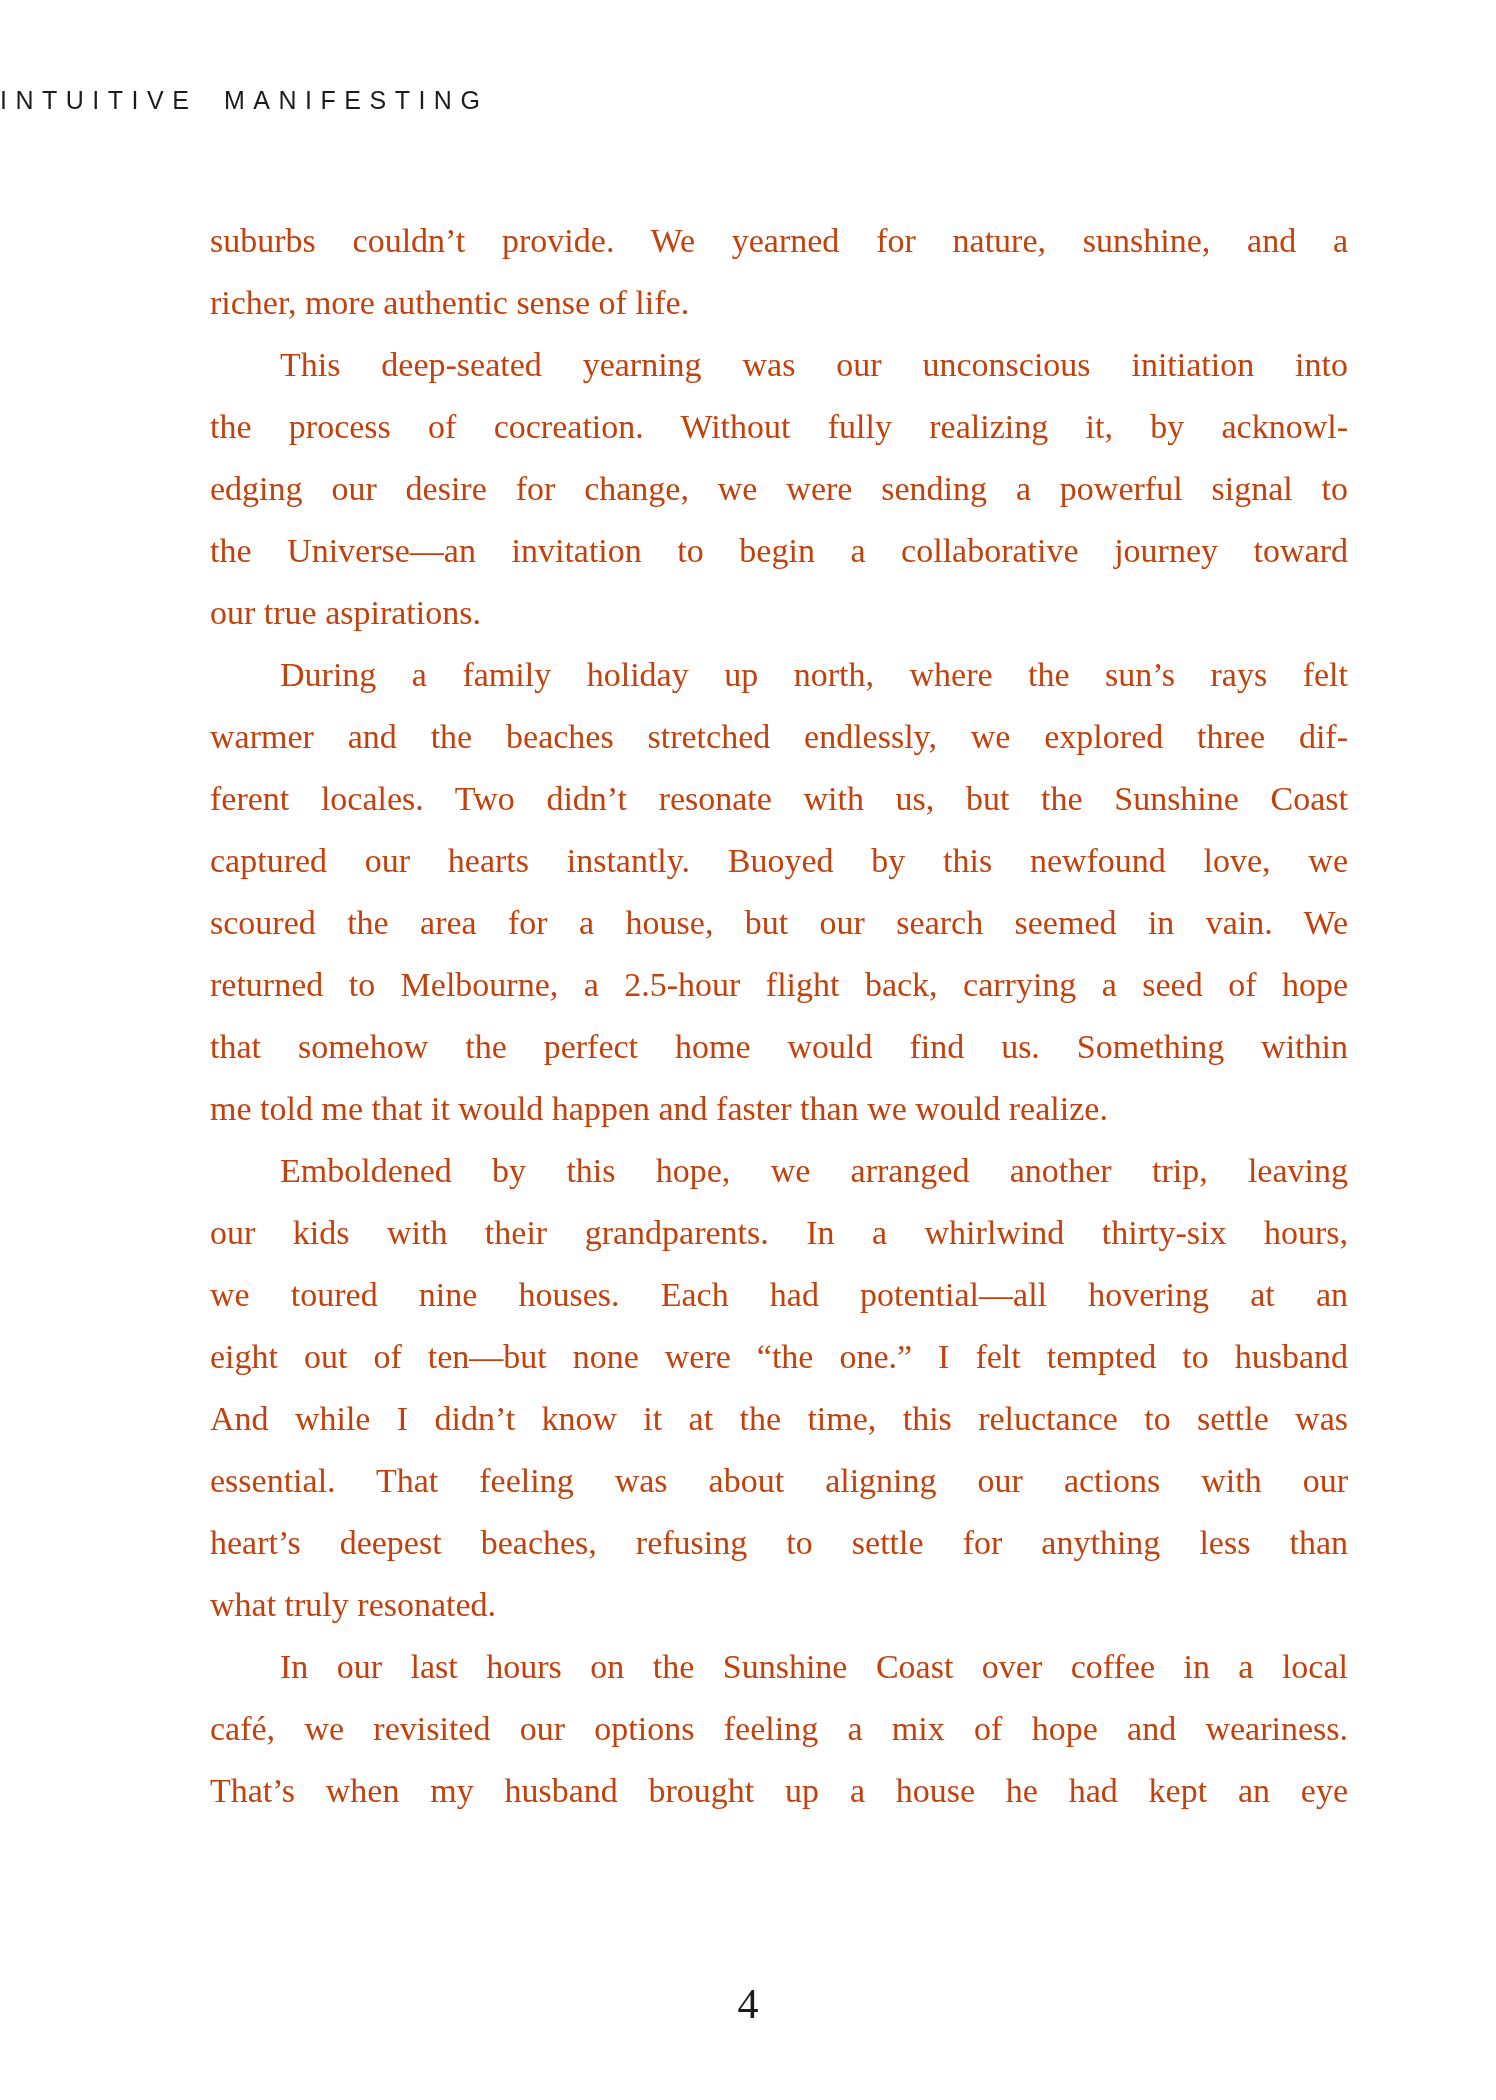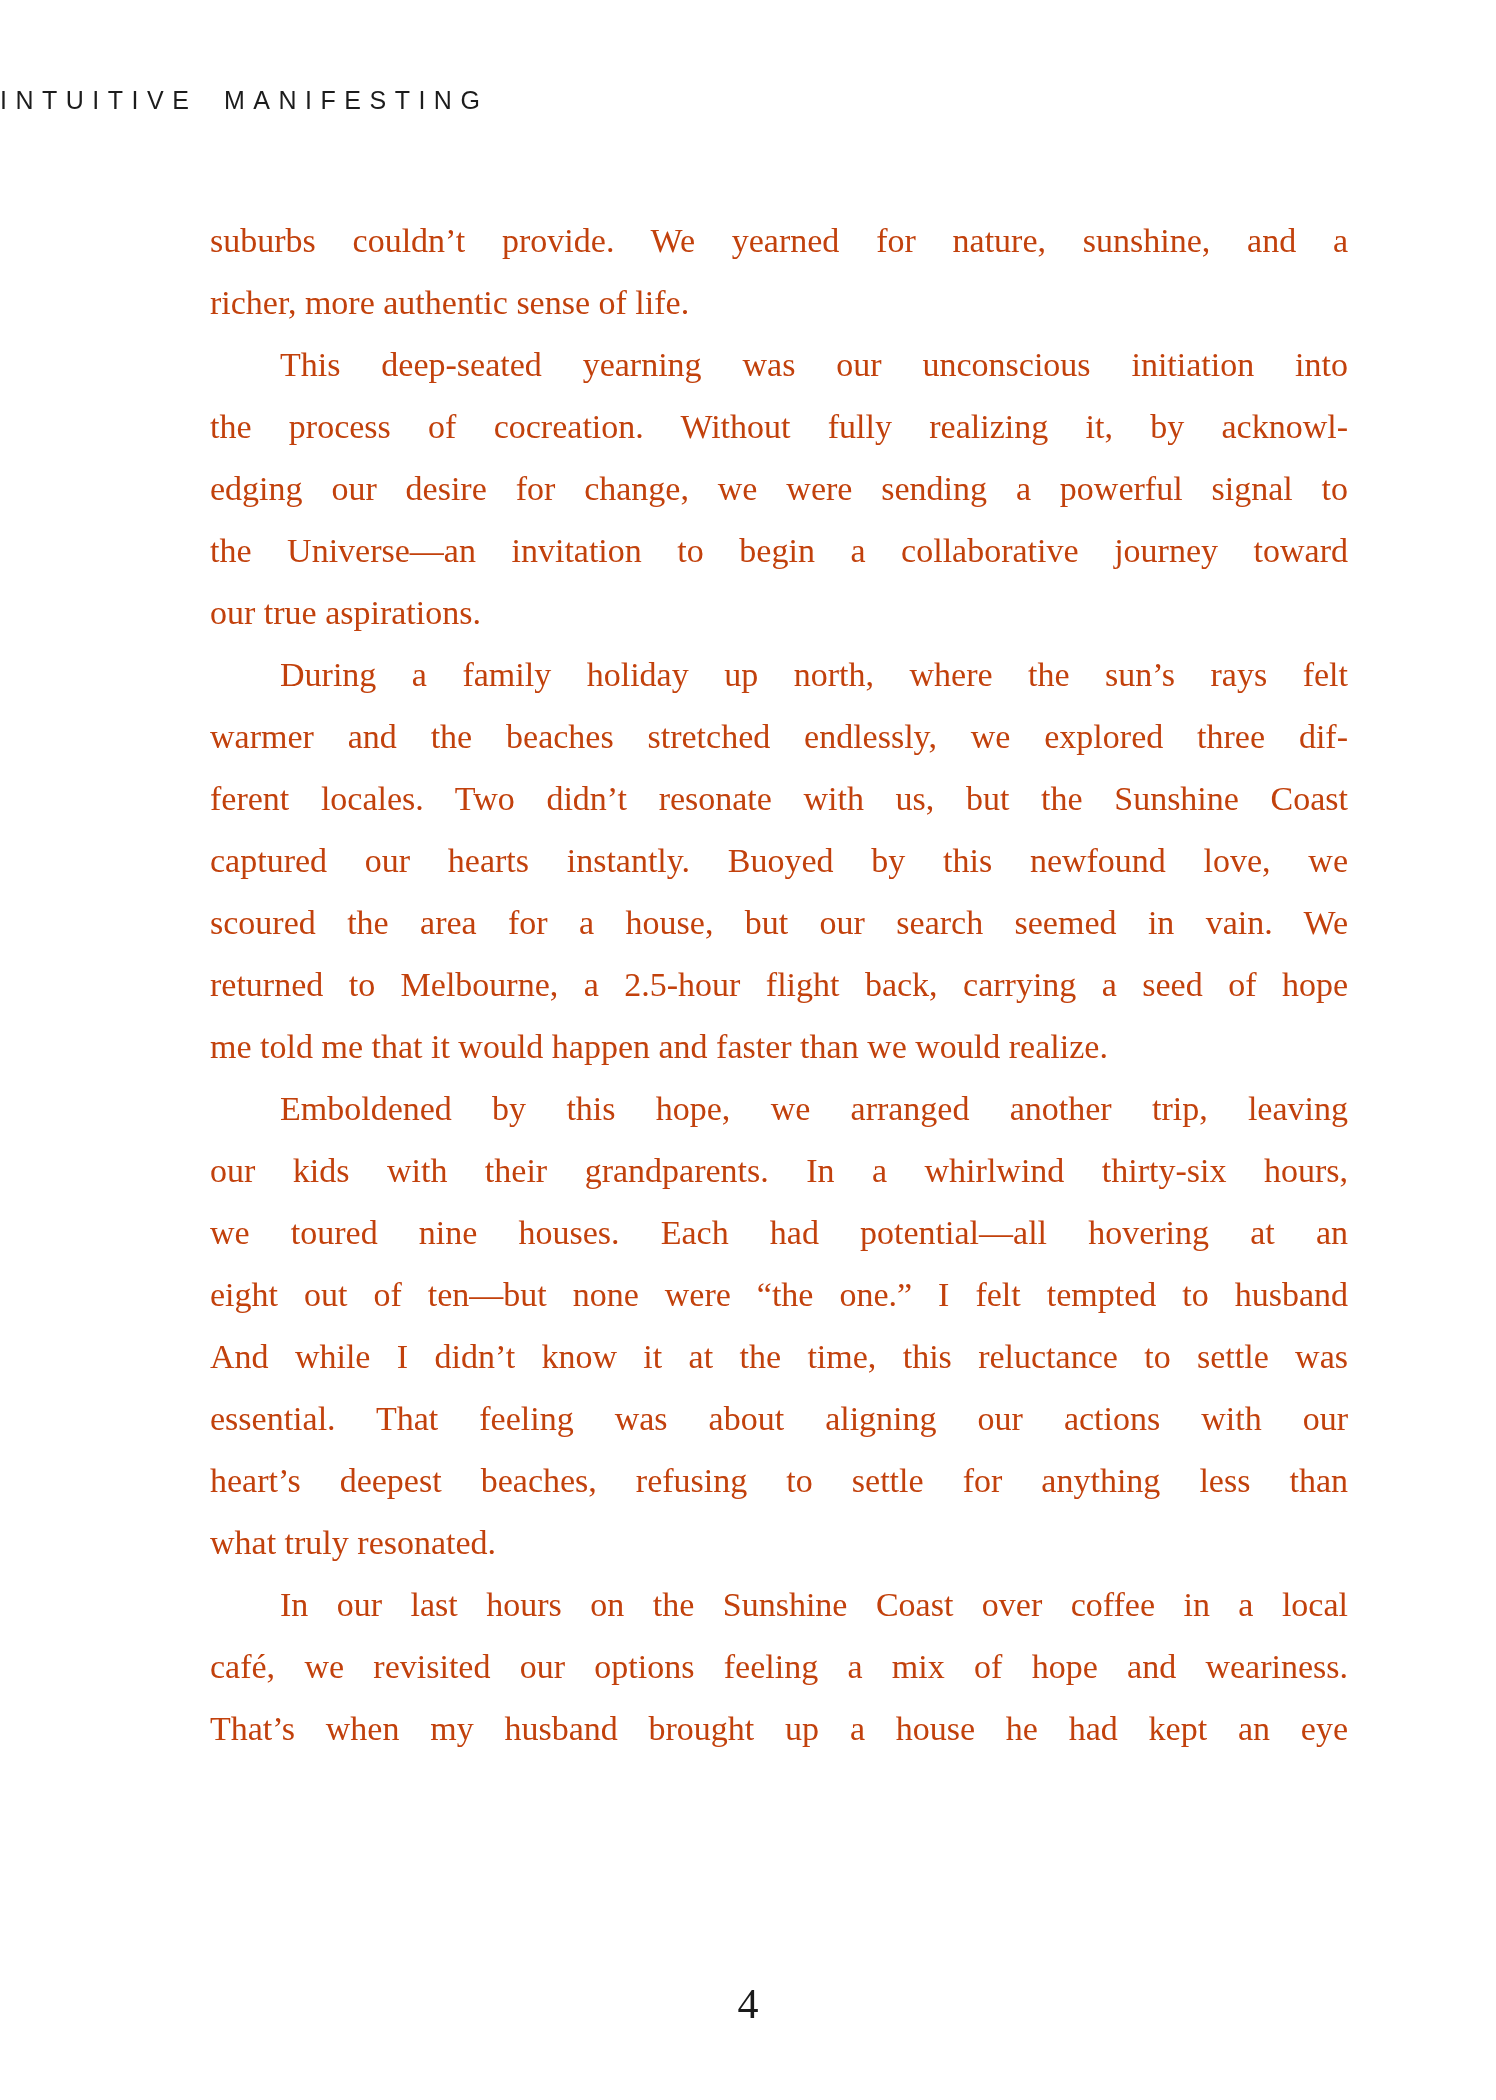--- a/index.html
+++ b/index.html
@@ -82,20 +82,21 @@
     <p class="line">the process of cocreation. Without fully realizing it, by acknowl-</p>
     <p class="line">edging our desire for change, we were sending a powerful signal to</p>
     <p class="line">the Universe—an invitation to begin a collaborative journey toward</p>
     <p class="line end">our true aspirations.</p>
     <p class="line indent">During a family holiday up north, where the sun’s rays felt</p>
     <p class="line">warmer and the beaches stretched endlessly, we explored three dif-</p>
     <p class="line">ferent locales. Two didn’t resonate with us, but the Sunshine Coast</p>
     <p class="line">captured our hearts instantly. Buoyed by this newfound love, we</p>
     <p class="line">scoured the area for a house, but our search seemed in vain. We</p>
     <p class="line">returned to Melbourne, a 2.5-hour flight back, carrying a seed of hope</p>
+    <p class="line">that somehow the perfect home would find us. Something within</p>
     <p class="line end">me told me that it would happen and faster than we would realize.</p>
     <p class="line indent">Emboldened by this hope, we arranged another trip, leaving</p>
     <p class="line">our kids with their grandparents. In a whirlwind thirty-six hours,</p>
     <p class="line">we toured nine houses. Each had potential—all hovering at an</p>
     <p class="line">eight out of ten—but none were “the one.” I felt tempted to husband</p>
     <p class="line">And while I didn’t know it at the time, this reluctance to settle was</p>
     <p class="line">essential. That feeling was about aligning our actions with our</p>
     <p class="line">heart’s deepest beaches, refusing to settle for anything less than</p>
     <p class="line end">what truly resonated.</p>
     <p class="line indent">In our last hours on the Sunshine Coast over coffee in a local</p>

